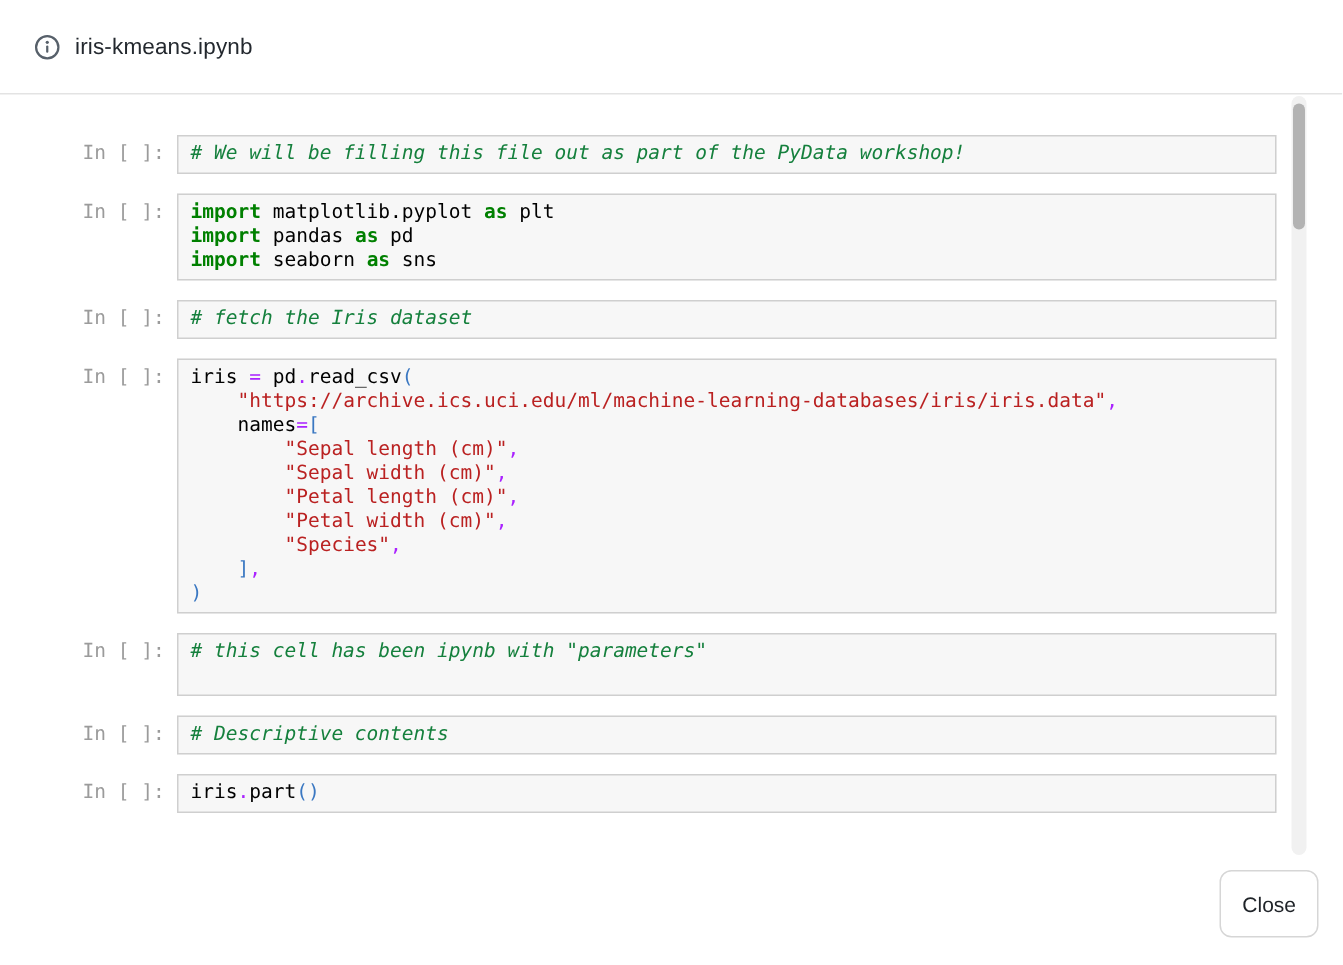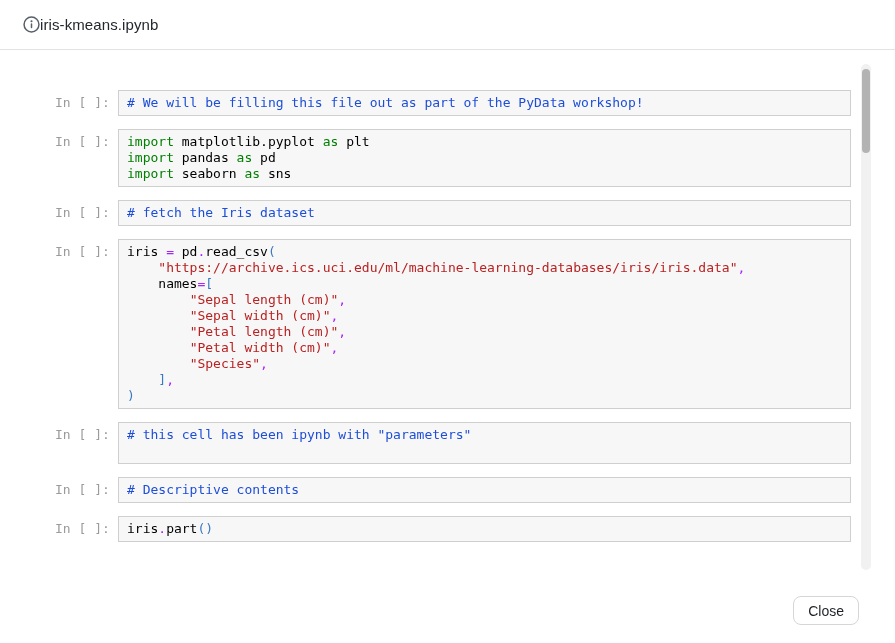--- a/index.html
+++ b/index.html
@@ -12,23 +12,24 @@
     position: relative;
     width: 895px;
     height: 643px;
     background: #ffffff;
     overflow: hidden;
   }
   
   .header {
     position: absolute;
     top: 0; left: 0; right: 0;
-    height: 50px;
+    height: 63px;
     display: flex;
     align-items: center;
+    gap: 10px;
     padding-left: 23px;
     border-bottom: 1px solid #e3e3e3;
     box-sizing: border-box;
     background: #ffffff;
   }
   .info-icon {
     width: 17px;
     height: 17px;
     flex: none;
     display: block;
@@ -74,22 +75,22 @@
     padding: 4px 8px;
     font-family: "DejaVu Sans Mono", "Liberation Mono", monospace;
     font-size: 13px;
     line-height: 16px;
     color: #000000;
     white-space: pre;
     overflow: hidden;
     box-sizing: border-box;
   }
   .code .ln { min-height: 16px; }
-  .tk-k { color: #008000; font-weight: normal; }
-  .tk-c { color: #1d4ed8; }
+  .tk-k { color: #008000; font-weight: bold; }
+  .tk-c { color: #15803d; font-style: italic; }
   .tk-s { color: #BA2121; }
   .tk-o { color: #AA22FF; }
   .tk-p { color: #3B78C2; }
   .tk-n { color: #000000; }
   
   .scrollbar-track {
     position: absolute;
     top: 64px;
     right: 24px;
     width: 10px;
@@ -102,23 +103,23 @@
     top: 5px;
     left: 1px;
     width: 8px;
     height: 84px;
     background: #b3b3b3;
     border-radius: 5px;
   }
   
   .close-button {
     position: absolute;
-    right: 36px;
+    right: 16px;
     bottom: 18px;
-    height: 29px;
+    height: 45px;
     padding: 0 14px;
     background: #ffffff;
     border: 1px solid #d6d6d6;
     border-radius: 8px;
     font-family: "Liberation Sans", sans-serif;
     font-size: 14px;
     color: #1f2328;
     cursor: pointer;
   }
 </style>

